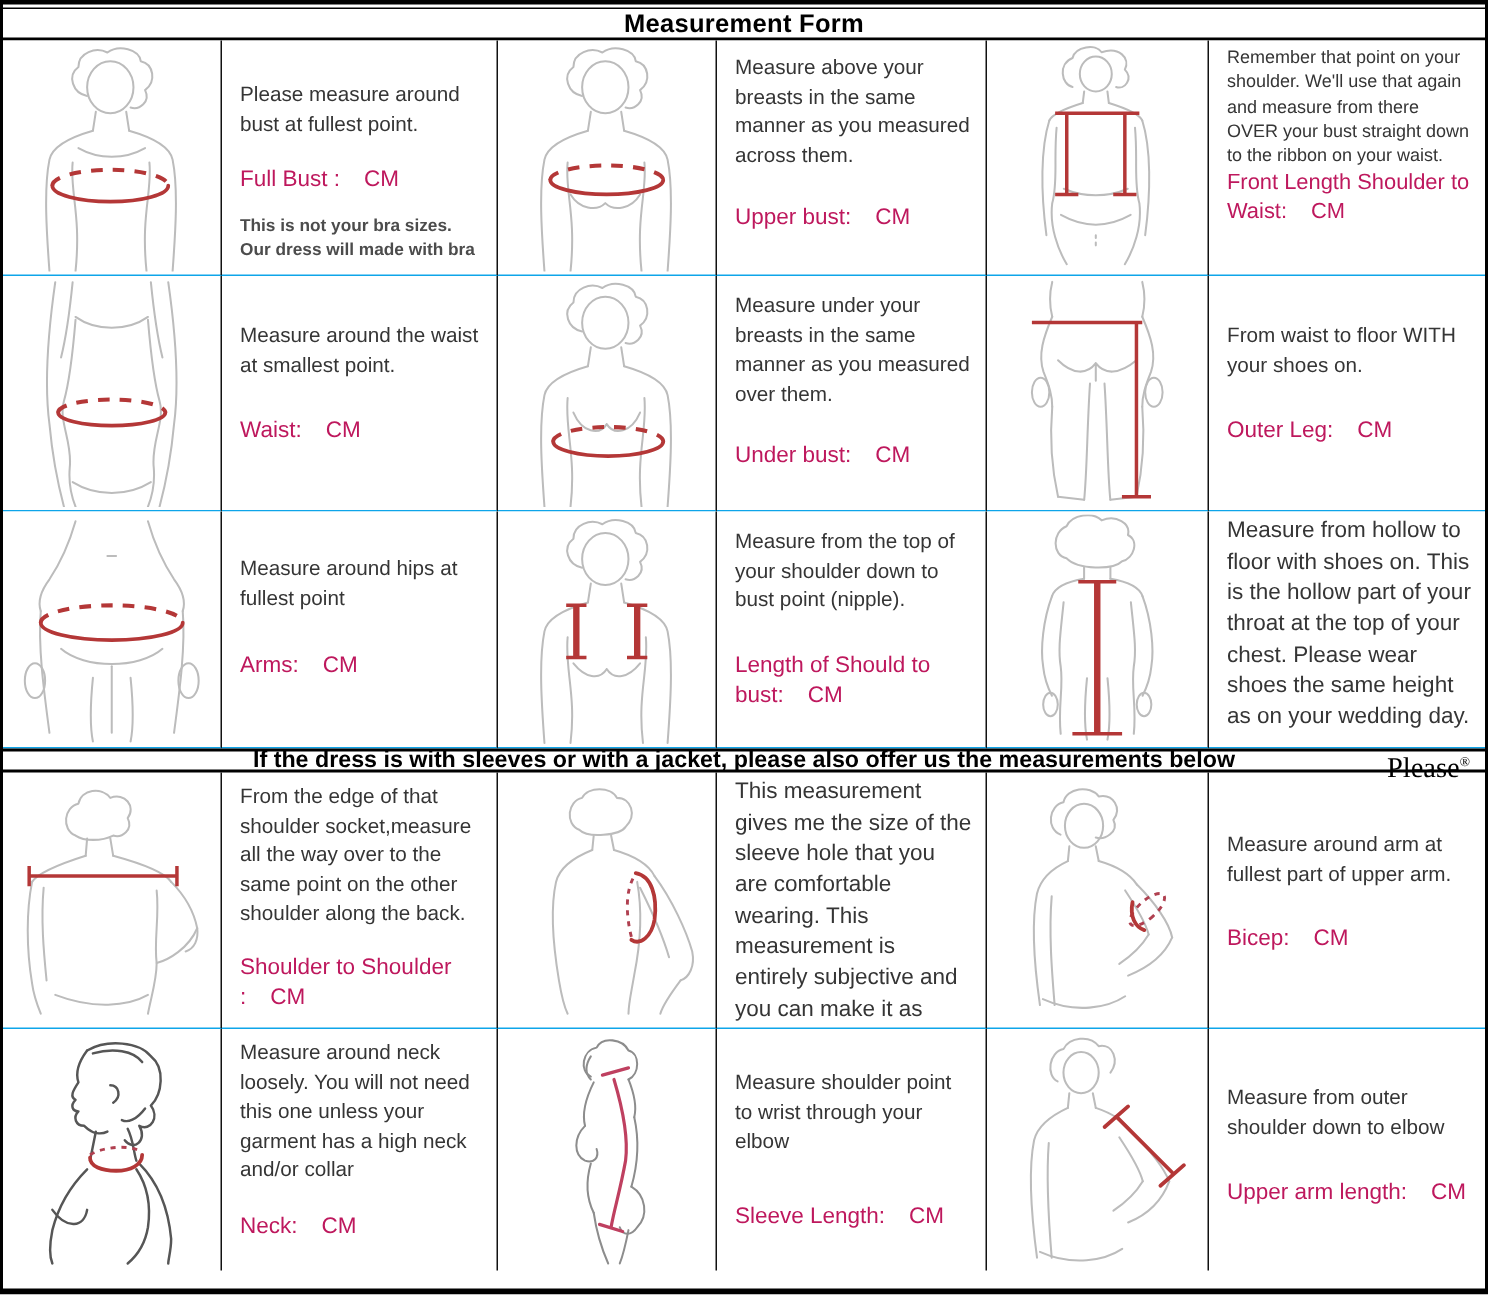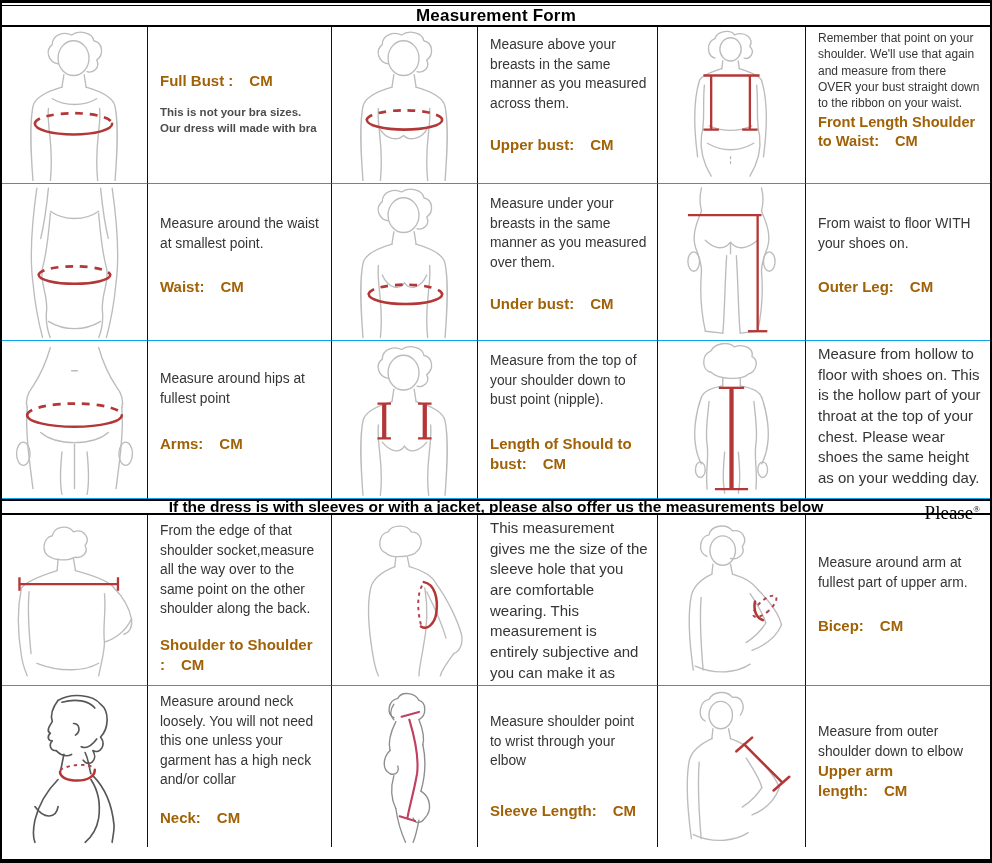--- a/index.html
+++ b/index.html
@@ -11,39 +11,39 @@
   .grid.top{grid-template-rows:157px 157px 158px;}
   .grid.bottom{grid-template-rows:171px 161px;}
   .cell{box-sizing:border-box;border-right:1px solid #111;border-bottom:1px solid #0ea5e9;overflow:hidden;background:#fff;}
   .cell.no-r{border-right:none;}
   .cell.no-b{border-bottom:none;}
   .fig{display:flex;align-items:center;justify-content:center;padding:2px;}
   .fig svg{width:100%;height:100%;}
   .txt{padding:6px 8px 4px 12px;color:#333;}
   .desc{margin:0;font-size:13.8px;line-height:1.42;color:#353535;}
   .desc.small{font-size:15px;line-height:1.38;}
-  .lbl{margin:0;font-size:15px;font-weight:bold;color:#a16207;line-height:1.35;}
+  .lbl{margin:0;font-size:15px;font-weight:normal;color:#be185d;line-height:1.35;}
   .lbl .unit{margin-left:16px;}
   .note{margin:14px 0 0 0;font-size:11.5px;font-weight:bold;color:#4c4c4c;line-height:1.35;}
   
   .c0{padding-top:26px;} .c0 .lbl{margin-top:18px;}
   .c1{padding-top:8px;}  .c1 .lbl{margin-top:22px;}
   .c2{padding-top:3px;}  .c2 .desc{font-size:12px;line-height:1.36;} .c2 .lbl{font-size:14.6px;margin-top:1px;}
   .c3{padding-top:30px;} .c3 .lbl{margin-top:24px;}
   .c4{padding-top:10px;} .c4 .lbl{margin-top:22px;}
   .c5{padding-top:30px;} .c5 .lbl{margin-top:24px;}
   .c6{padding-top:28px;} .c6 .lbl{margin-top:26px;}
   .c7{padding-top:10px;} .c7 .lbl{margin-top:24px;}
   .c8{padding-top:3px;}  .c8 .lbl{margin-top:16px;}
   .c9{padding-top:6px;}  .c9 .lbl{margin-top:16px;}
   .c10{padding-top:3px;} .c10 .lbl{margin-top:20px;}
   .c11{padding-top:38px;}.c11 .lbl{margin-top:24px;}
   .c12{padding-top:6px;} .c12 .lbl{margin-top:18px;}
   .c13{padding-top:26px;}.c13 .lbl{margin-top:30px;}
-  .c14{padding-top:36px;}.c14 .lbl{}
+  .c14{padding-top:36px;}.c14 .lbl{margin-top:24px;}
   
   .banner{box-sizing:border-box;height:16px;border-top:2px solid #000;border-bottom:2px solid #000;position:relative;display:flex;align-items:center;justify-content:center;}
   .banner .btext{font-weight:bold;font-size:15.5px;color:#000;}
   .banner .brand{position:absolute;right:10px;top:1px;font-family:"Liberation Serif","DejaVu Serif",serif;font-size:19px;color:#000;}
   .banner .brand sup{font-size:9px;vertical-align:super;}
   
   .b{fill:none;stroke:#bcbcbc;stroke-width:1.4;stroke-linecap:round;stroke-linejoin:round;}
   .bd{fill:none;stroke:#8d8d8d;stroke-width:1.4;stroke-linecap:round;stroke-linejoin:round;}
   .bk{fill:none;stroke:#565656;stroke-width:1.7;stroke-linecap:round;stroke-linejoin:round;}
   .r{fill:none;stroke:#b43737;stroke-width:2.4;stroke-linecap:butt;}
@@ -72,20 +72,21 @@
         <path class="b" d="M60,60 C46,64 32,70 30,80 C26,100 28,130 30,157"></path>
         <path class="b" d="M46,82 C44,102 52,118 48,157"></path>
         <path class="b" d="M85,60 C99,64 113,70 115,80 C119,100 117,130 115,157"></path>
         <path class="b" d="M99,82 C101,102 93,118 97,157"></path>
         <path class="b" d="M50,72 C64,80 82,80 96,72"></path>
         <path class="rd" d="M32,98 A40,11 0 0 1 112,98"></path>
         <path class="rs" d="M112,98 A40,11 0 0 1 32,98"></path>
       </svg>
     </div>
     <div class="cell txt c0">
+      <p class="desc">Please measure around bust at fullest point.</p>
       <p class="lbl"><span>Full Bust :</span><span class="unit">CM</span></p>
       <p class="note"><span>This is not your bra sizes.</span><br><span>Our dress will made with bra</span></p>
     </div>
 
     <div class="cell fig">
       <svg viewBox="0 0 146 157" preserveAspectRatio="xMidYMid meet">
         <path class="b" d="M56,36 C46,34 42,22 50,16 C50,6 62,2 70,6 C78,0 92,4 93,12 C102,14 104,26 96,32 C100,40 92,46 86,44"></path>
         <ellipse class="b" cx="72" cy="30" rx="16" ry="18"></ellipse>
         <path class="b" d="M62,47 L60,60 M83,47 L85,60"></path>
         <path class="b" d="M60,60 C46,64 32,70 30,80 C26,100 28,130 30,157"></path>

